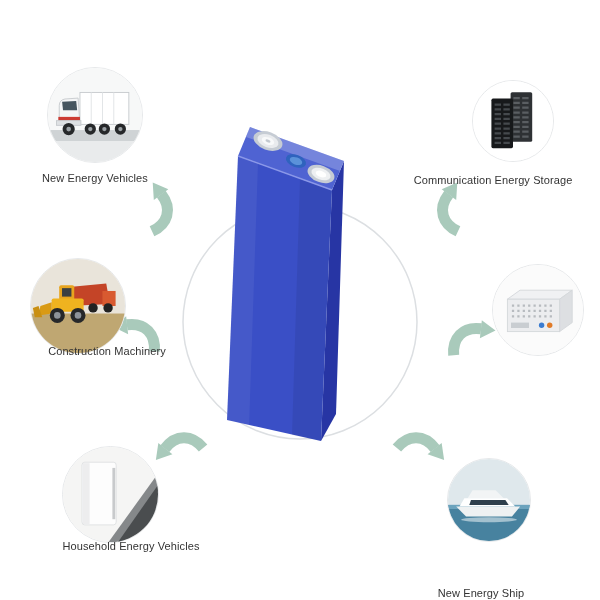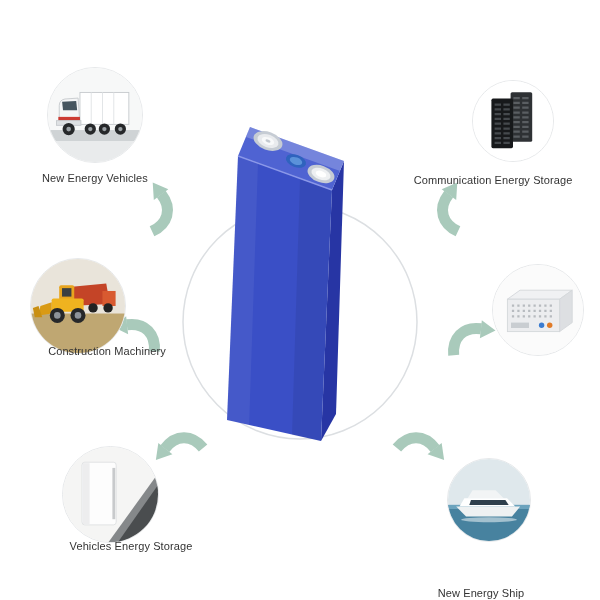--- a/index.html
+++ b/index.html
@@ -174,21 +174,21 @@
   <div class="photo-circle c-bl">
     <svg viewBox="0 0 100 100">
       <rect width="100" height="100" fill="#f5f5f4"></rect>
       <polygon points="100,28 100,46 64,100 48,100" fill="#85888a"></polygon>
       <polygon points="100,40 100,100 58,100" fill="#4a4d4f"></polygon>
       <rect x="20" y="16" width="36" height="66" rx="3" fill="#fdfdfd" stroke="#dfe1e3"></rect>
       <rect x="21" y="17" width="7" height="64" fill="#ededee"></rect>
       <rect x="52" y="22" width="3" height="54" fill="#c8cacc"></rect>
     </svg>
   </div>
-  <div class="app-label l-bl">Vehicles Energy Storage</div>
+  <div class="app-label l-bl">Household Energy Vehicles</div>
 
   <div class="photo-circle c-br">
     <svg viewBox="0 0 100 100">
       <rect width="100" height="100" fill="#dfe8ec"></rect>
       <rect y="56" width="100" height="44" fill="#47829f"></rect>
       <rect y="56" width="100" height="5" fill="#6ba3bd"></rect>
       <polygon points="30,38 58,38 68,48 24,48" fill="#f2f4f5"></polygon>
       <polygon points="20,48 72,48 82,58 14,58" fill="#ffffff"></polygon>
       <polygon points="28,50 70,50 74,56 26,56" fill="#2e3f4c"></polygon>
       <polygon points="10,58 88,58 78,70 22,70" fill="#eef1f2"></polygon>

